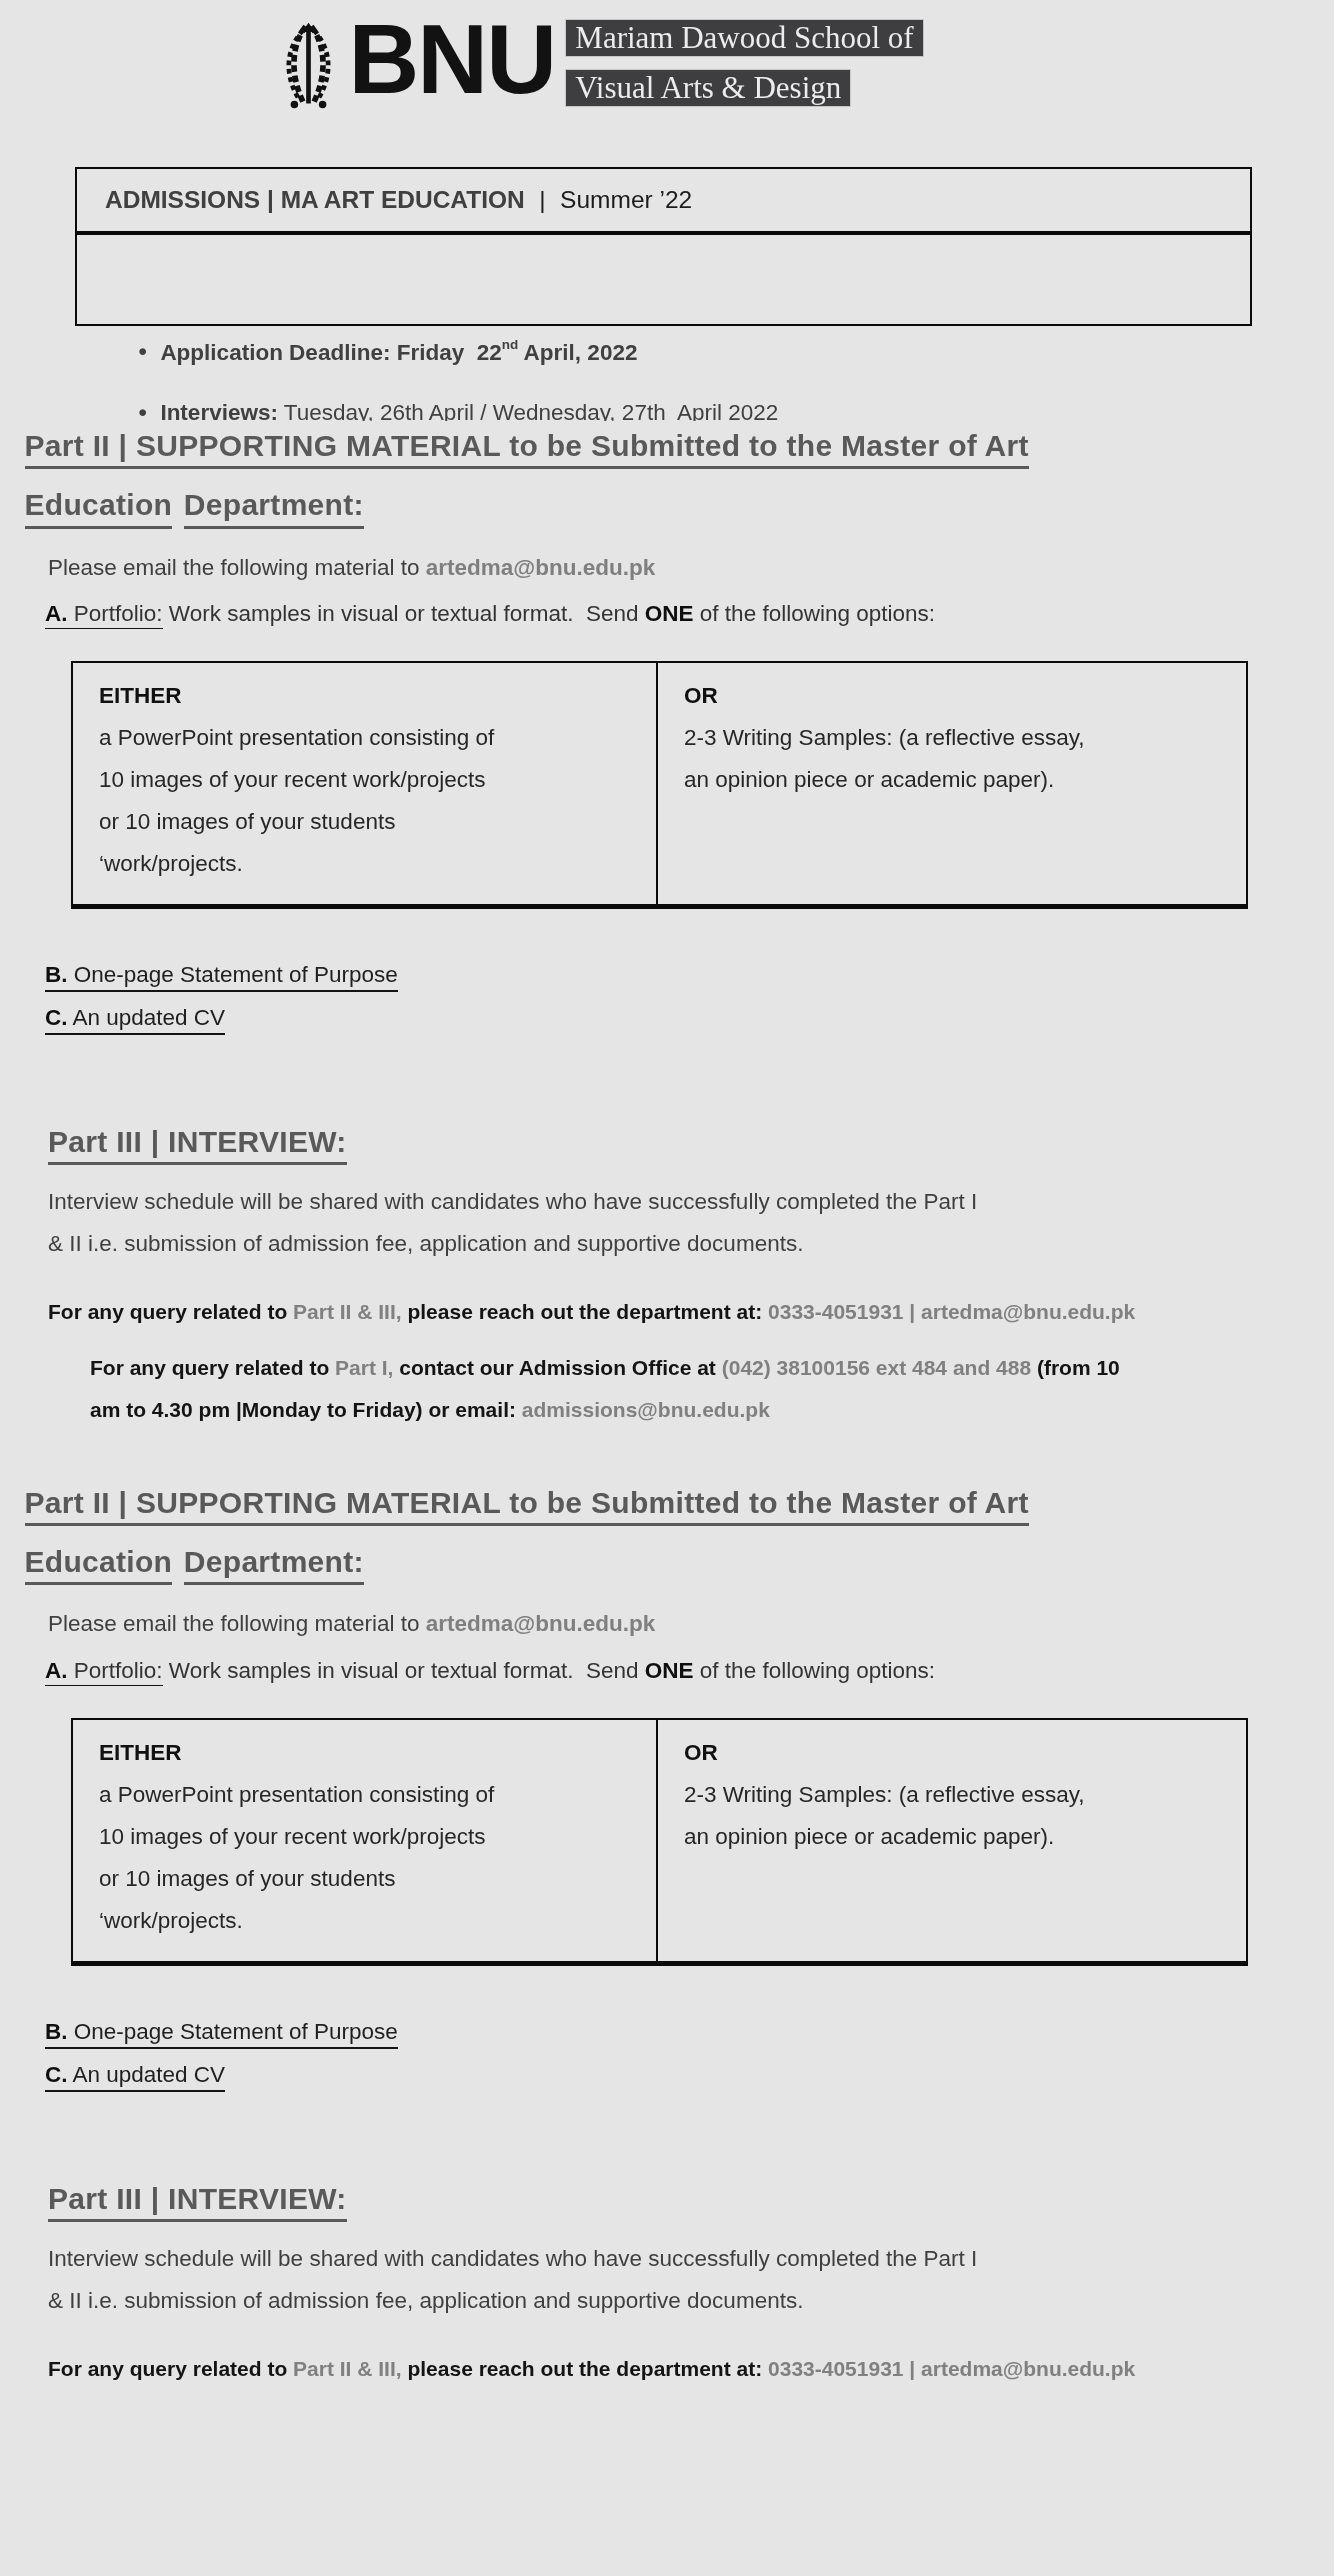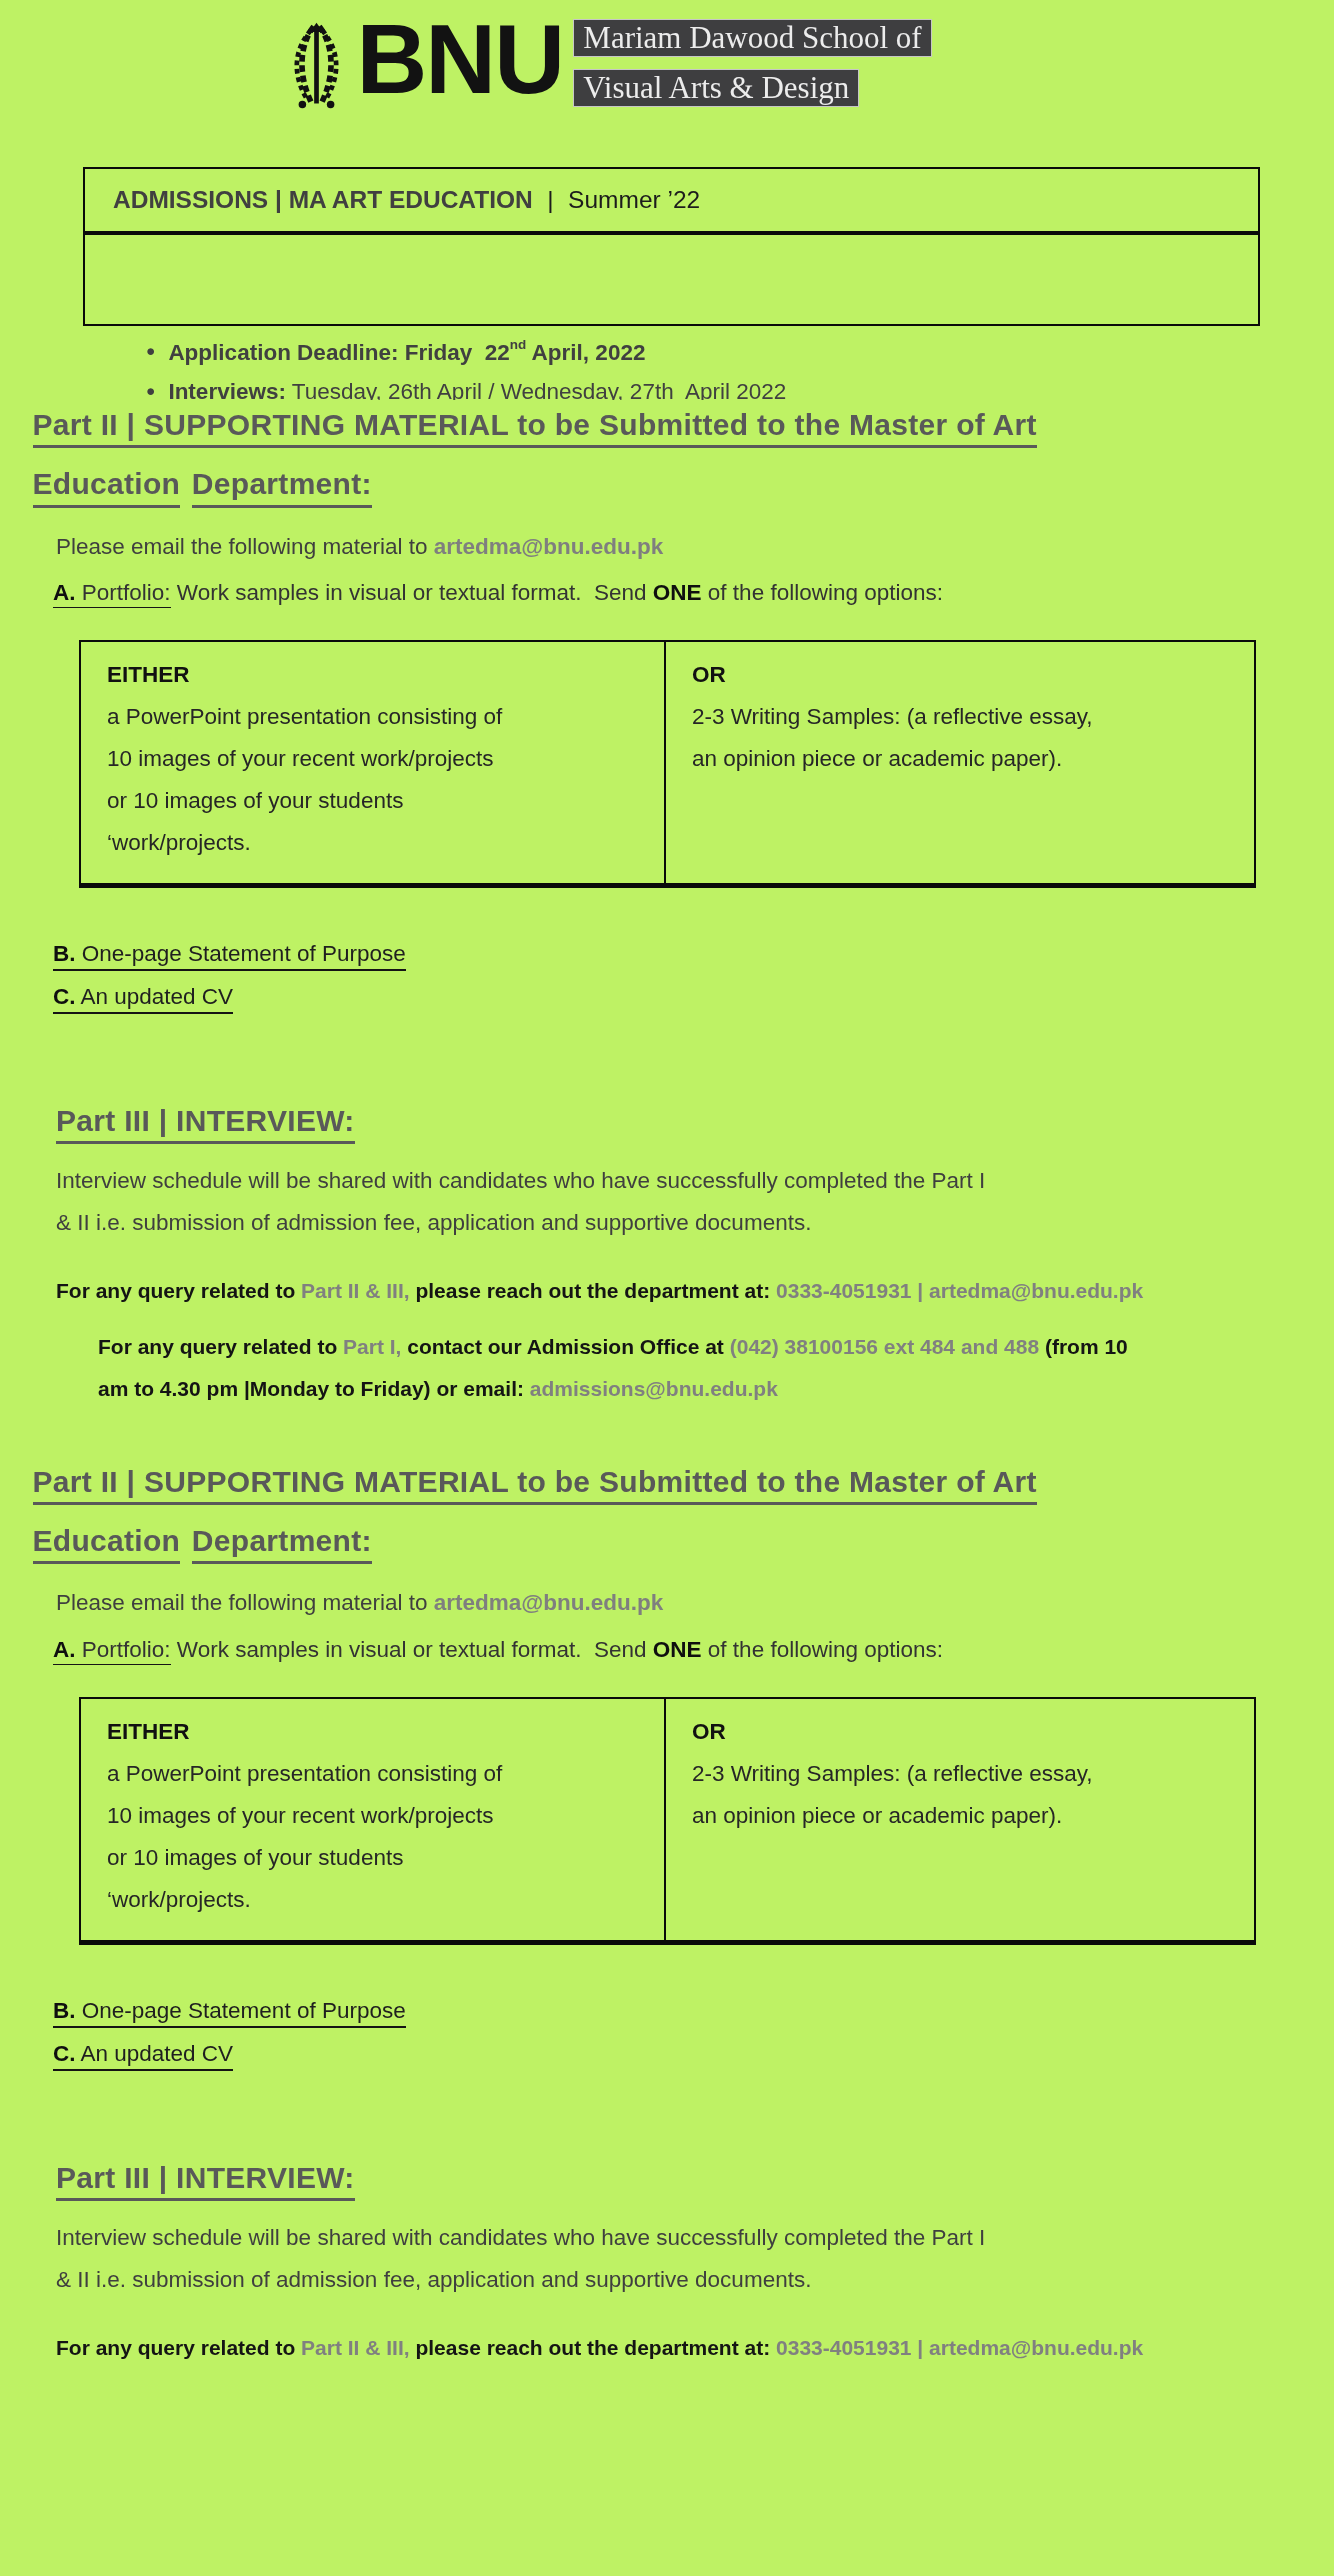--- a/index.html
+++ b/index.html
@@ -1,19 +1,19 @@
 <!DOCTYPE html>
 <html style="font-size:10.3px"><head>
 <meta charset="utf-8">
 <style>
   * { margin:0; padding:0; box-sizing:border-box; }
   html,body { background:#ffffff; }
   .page {
     position:relative; width:1334px; height:2576px; overflow:hidden;
-    background:#bef264; font-family:"Liberation Sans", sans-serif;padding-left:8px;
+    background:#e5e5e5; font-family:"Liberation Sans", sans-serif;
   }
   .t { white-space:pre-wrap; }
 
   
   .logo-row { display:flex; align-items:flex-start; margin:16.7px 0 0 275px; height:97px; }
   .emblem-svg { width:67px; height:94px; display:block; }
   .bnu-acronym {
     font-size:98px; font-weight:bold; color:#121212; line-height:1;
     letter-spacing:-1.9px; margin:-6.4px 0 0 6.4px;
   }
@@ -33,21 +33,21 @@
   .banner-bold { font-weight:bold; color:#404040; }
   .banner-reg  { color:#1c1c1c; margin-left:7.7px; }
   .banner-row2 { height:89px; }
 
   
   .round1-heading { margin:55px 0 0 87px; font-size:33px; font-weight:bold; color:#3d3d3d; }
   .bullet { margin-left:138px; font-size:22.5px; color:#404040; }
   .bullet-dot { font-size:15.5px; vertical-align:3.2px; margin-right:13px; color:#404040; }
   .bullet-deadline { margin-top:13px; font-weight:bold; }
   .bullet-deadline sup { font-size:13.5px; font-weight:bold; position:relative; top:-1.3px; }
-  .bullet-clip { margin-top:14px; height:21px; overflow:hidden; }
+  .bullet-clip { margin-top:35px; height:21px; overflow:hidden; }
   .bullet-label { font-weight:bold; }
 
   
   .p2-h1 { margin:7.7px 0 0 24.5px; }
   .p2-h2 { margin:19.3px 0 0 24.5px; }
   .hx {
     display:inline-block; font-size:30px; font-weight:bold; color:#595959;
     letter-spacing:0.3px; border-bottom:3.2px solid #595959; padding-bottom:3.2px;
   }
   .hx + .hx { margin-left:11.6px; }

